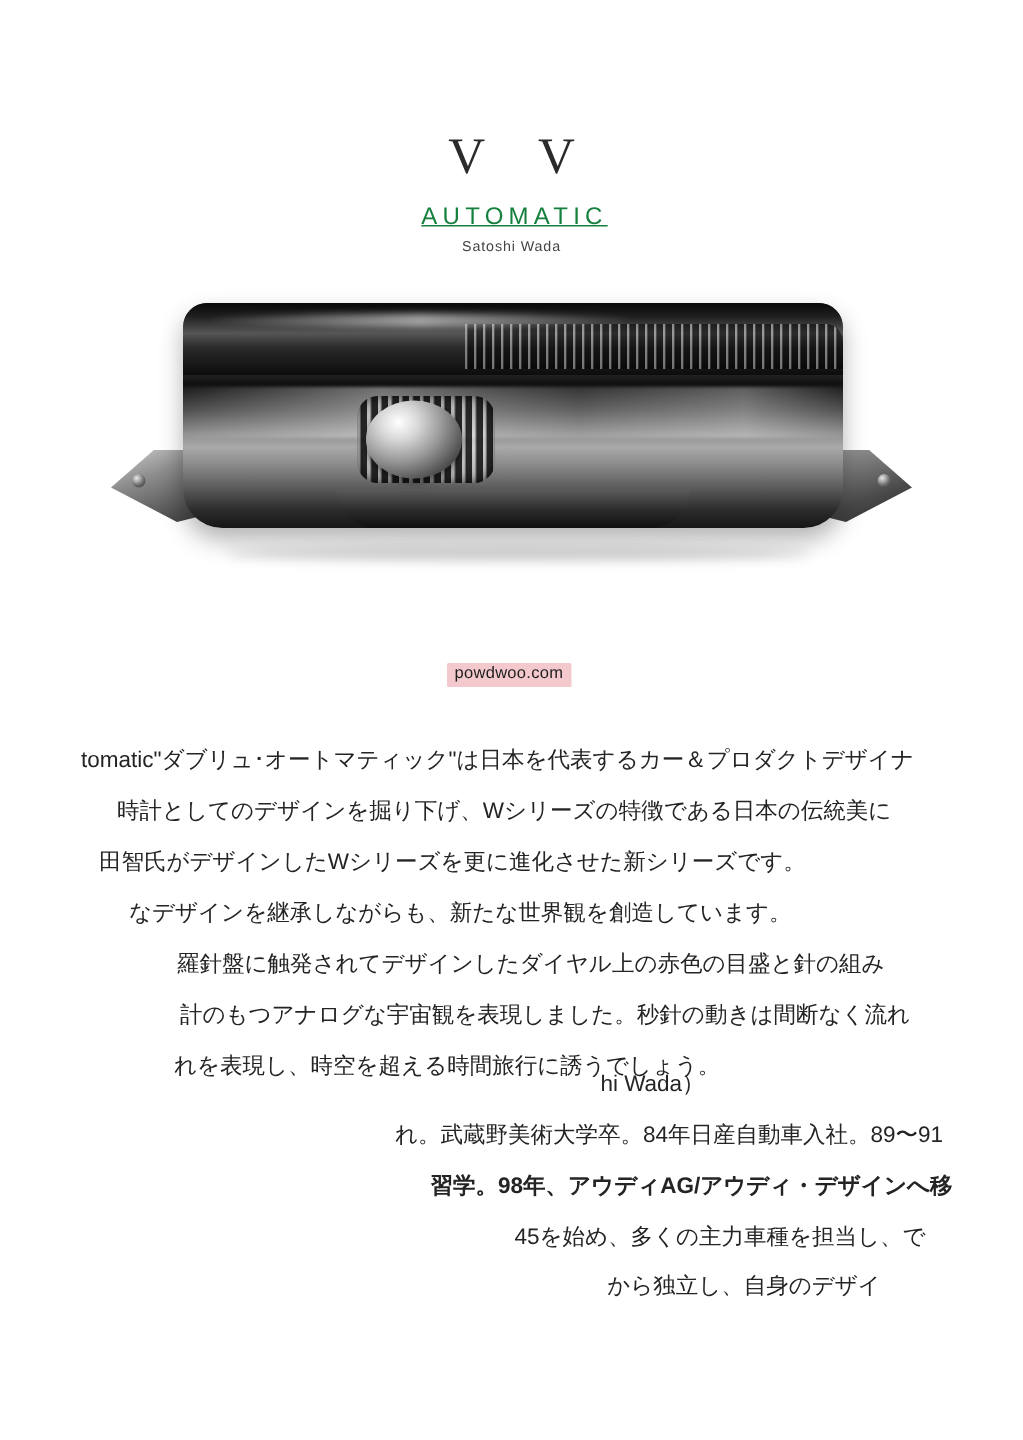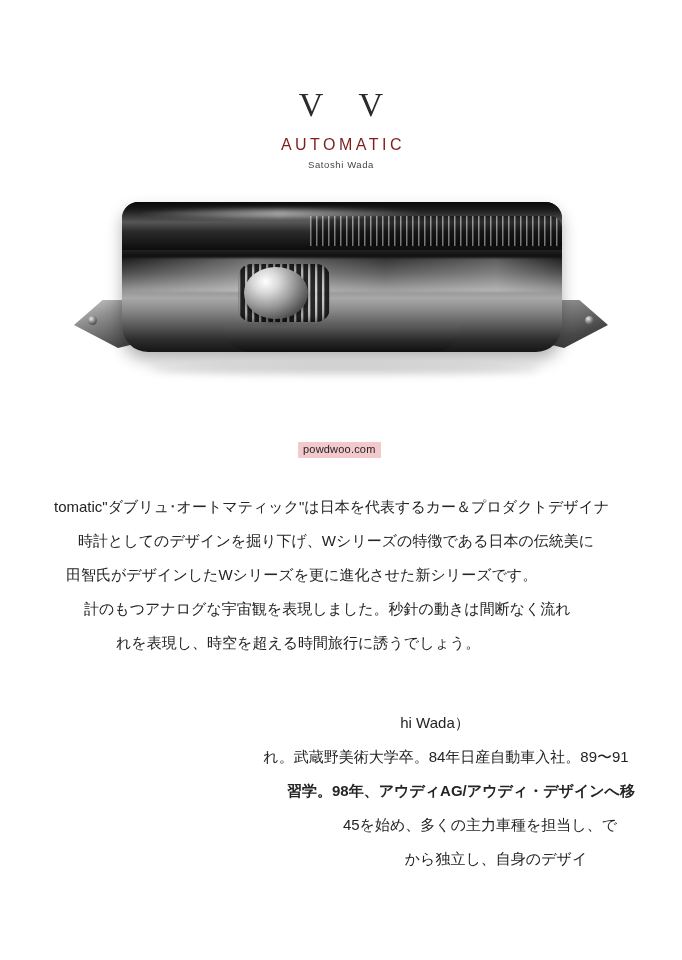--- a/index.html
+++ b/index.html
@@ -36,22 +36,23 @@
     letter-spacing: 14px;
     color: #2b2b2b;
     line-height: 1;
     font-weight: 400;
     padding-left: 14px;
   }
   .brand-name {
     margin-top: 14px;
     font-size: 16px;
     letter-spacing: 3.5px;
-    color: #7f1d1d;
+    color: #15803d;
     padding-left: 4px;
+    text-decoration: underline;
   }
   .brand-designer {
     margin-top: 5px;
     font-size: 9.5px;
     letter-spacing: 0.6px;
     color: #444;
   }
 
   
   .photo {
@@ -288,25 +289,27 @@
 
     <div class="photo-shadow"></div>
   </div>
 
   <div class="watermark" style="background: rgb(243, 201, 205);">powdwoo.com</div>
 
   <div class="copy">
     <div class="line" style="padding-left: 54px;"><span>tomatic"ダブリュ･オートマティック"は日本を代表するカー＆プロダクトデザイナ</span></div>
     <div class="line" style="padding-left: 78px;"><span>時計としてのデザインを掘り下げ、Wシリーズの特徴である日本の伝統美に</span></div>
     <div class="line" style="padding-left: 66px;"><span>田智氏がデザインしたWシリーズを更に進化させた新シリーズです。</span></div>
-    <div class="line" style="padding-left: 84px;"><span>計のもつアナログな宇宙観を表現しました。秒針の動きは間断なく流れ</span></div>
+    <div class="line" style="padding-left: 86px;"><span>なデザインを継承しながらも、新たな世界観を創造しています。</span></div>
+    <div class="line" style="padding-left: 118px;"><span>羅針盤に触発されてデザインしたダイヤル上の赤色の目盛と針の組み</span></div>
+    <div class="line" style="padding-left: 120px;"><span>計のもつアナログな宇宙観を表現しました。秒針の動きは間断なく流れ</span></div>
     <div class="line" style="padding-left: 116px;"><span>れを表現し、時空を超える時間旅行に誘うでしょう。</span></div>
   </div>
 
   <div class="block-2">
     <div class="line" style="padding-left: 188px;"><span>hi Wada）</span></div>
     <div class="line" style="padding-left: 210px;"><span>れ。武蔵野美術大学卒。84年日産自動車入社。89〜91</span></div>
     <div class="line" style="padding-left: 240px; font-weight: bold;"><span>習学。98年、アウディAG/アウディ・デザインへ移</span></div>
     <div class="line" style="padding-left: 278px;"><span>45を始め、多くの主力車種を担当し、で</span></div>
-    <div class="line" style="padding-left: 310px;"><span>から独立し、自身のデザイ</span></div>
+    <div class="line" style="padding-left: 310px; font-family: Liberation Mono, monospace;"><span>から独立し、自身のデザイ</span></div>
   </div>
 
 </div>
 
 </body></html>

